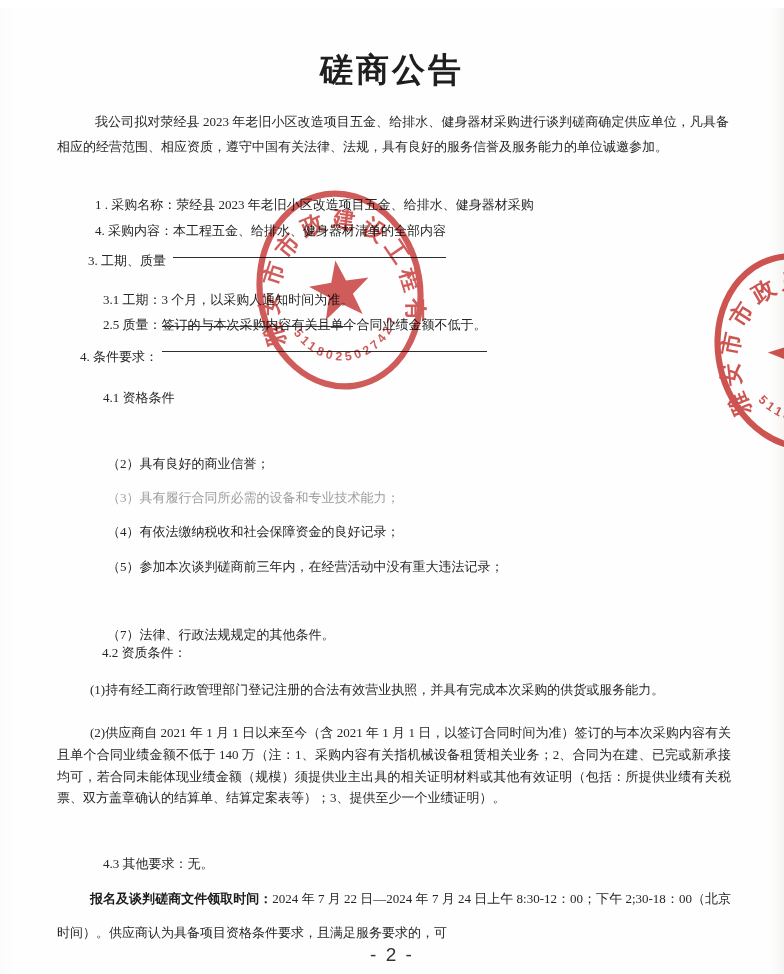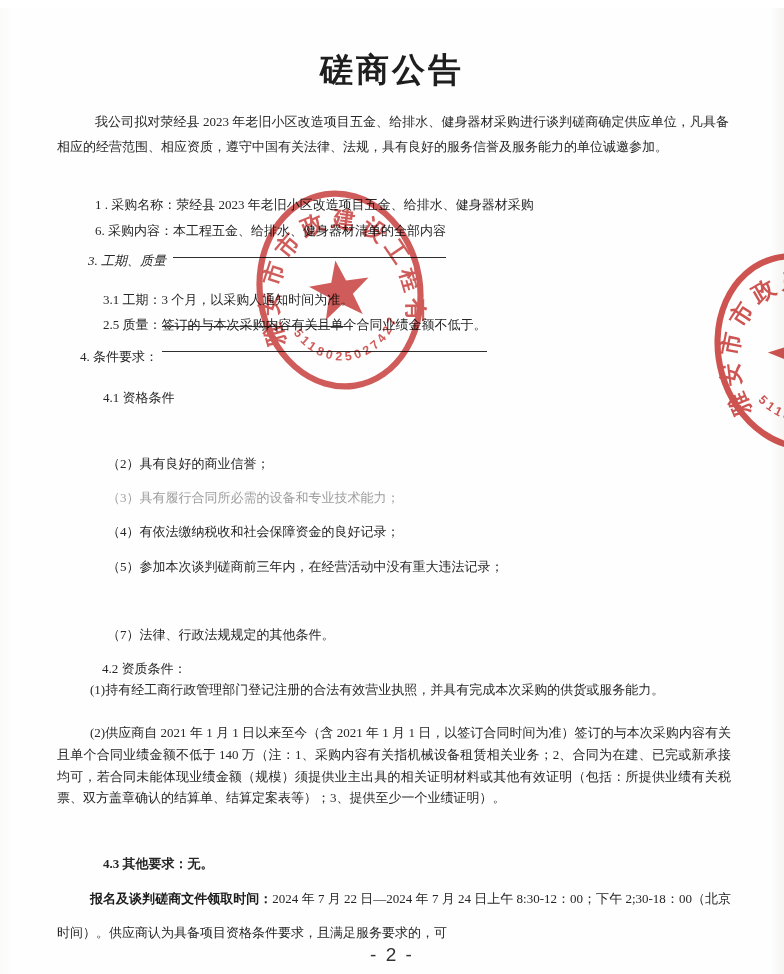--- a/index.html
+++ b/index.html
@@ -21,33 +21,33 @@
     color:#1e1e1e;
   }
   .body-text { font-size:13px; line-height:24px; }
   .intro {
     top:102px; left:57px; width:672px;
     text-align:justify; text-indent:38px; line-height:24.5px;
   }
   .line { white-space:nowrap; }
   .item1 { top:185px; left:95px; }
   .item2 { top:211px; left:95px; }
-  .item3 { top:241px; left:88px;font-style:italic; }
+  .item3 { top:241px; left:88px; }
   .item31 { top:280px; left:103px;font-family:Liberation Serif, serif; }
   .item32 { top:305px; left:103px; }
   .item4 { top:337px; left:80px; }
   .item41 { top:378px; left:103px; }
   .qual { left:107px; }
   .q0 { top:410px; } .q1 { top:444px; } .q2 { top:478px; color:#9c9c9c; }
   .q3 { top:512px; } .q4 { top:547px; } .q5 { top:581px; } .q6 { top:615px; }
-  .item42 { top:649px; left:102px; }
+  .item42 { top:633px; left:102px; }
   .para { left:57px; width:674px; text-align:justify; text-indent:33px; }
   .p421 { top:670px; line-height:23px; }
   .p422 { top:714px; line-height:21.8px; }
-  .item43 { top:844px; left:103px;font-weight:bold; }
+  .item43 { top:844px; left:103px; }
   .closing { top:874px; line-height:33.5px; }
   .closing b { font-weight:bold; color:#1b1b1b; }
   .underlined {
     border-bottom:1.6px solid #2e2e2e;
     padding-bottom:19px;
   }
   .page-number {
     top:936px; left:0; width:100%;
     text-align:center; font-size:19px; color:#333;
     letter-spacing:2px;
@@ -71,21 +71,21 @@
 <body>
 
 <div class="page">
 
   <div class="abs doc-title">磋商公告</div>
 
   <p class="abs body-text intro">我公司拟对荥经县 2023 年老旧小区改造项目五金、给排水、健身器材采购进行谈判磋商确定供应单位，凡具备相应的经营范围、相应资质，遵守中国有关法律、法规，具有良好的服务信誉及服务能力的单位诚邀参加。</p>
 
   <div class="abs body-text line item1"><span>1 . 采购名称：</span><span>荥经县 2023 年老旧小区改造项目五金、给排水、健身器材采购</span></div>
 
-  <div class="abs body-text line item2"><span>6.  采购内容：</span><span class="underlined">本工程五金、给排水、健身器材清单的全部内容</span></div>
+  <div class="abs body-text line item2"><span>4.  采购内容：</span><span class="underlined">本工程五金、给排水、健身器材清单的全部内容</span></div>
 
   <div class="abs body-text line item3">3. 工期、质量</div>
 
   <div class="abs body-text line item31"><span>3.1 工期：</span><span class="underlined">3 个月，以采购人通知时间为准。</span></div>
 
   <div class="abs body-text line item32"><span>2.5 质量：</span><span class="underlined">签订的与本次采购内容有关且单个合同业绩金额不低于。</span></div>
 
   <div class="abs body-text line item4">4. 条件要求：</div>
 
   <div class="abs body-text line item41">4.1 资格条件</div>

